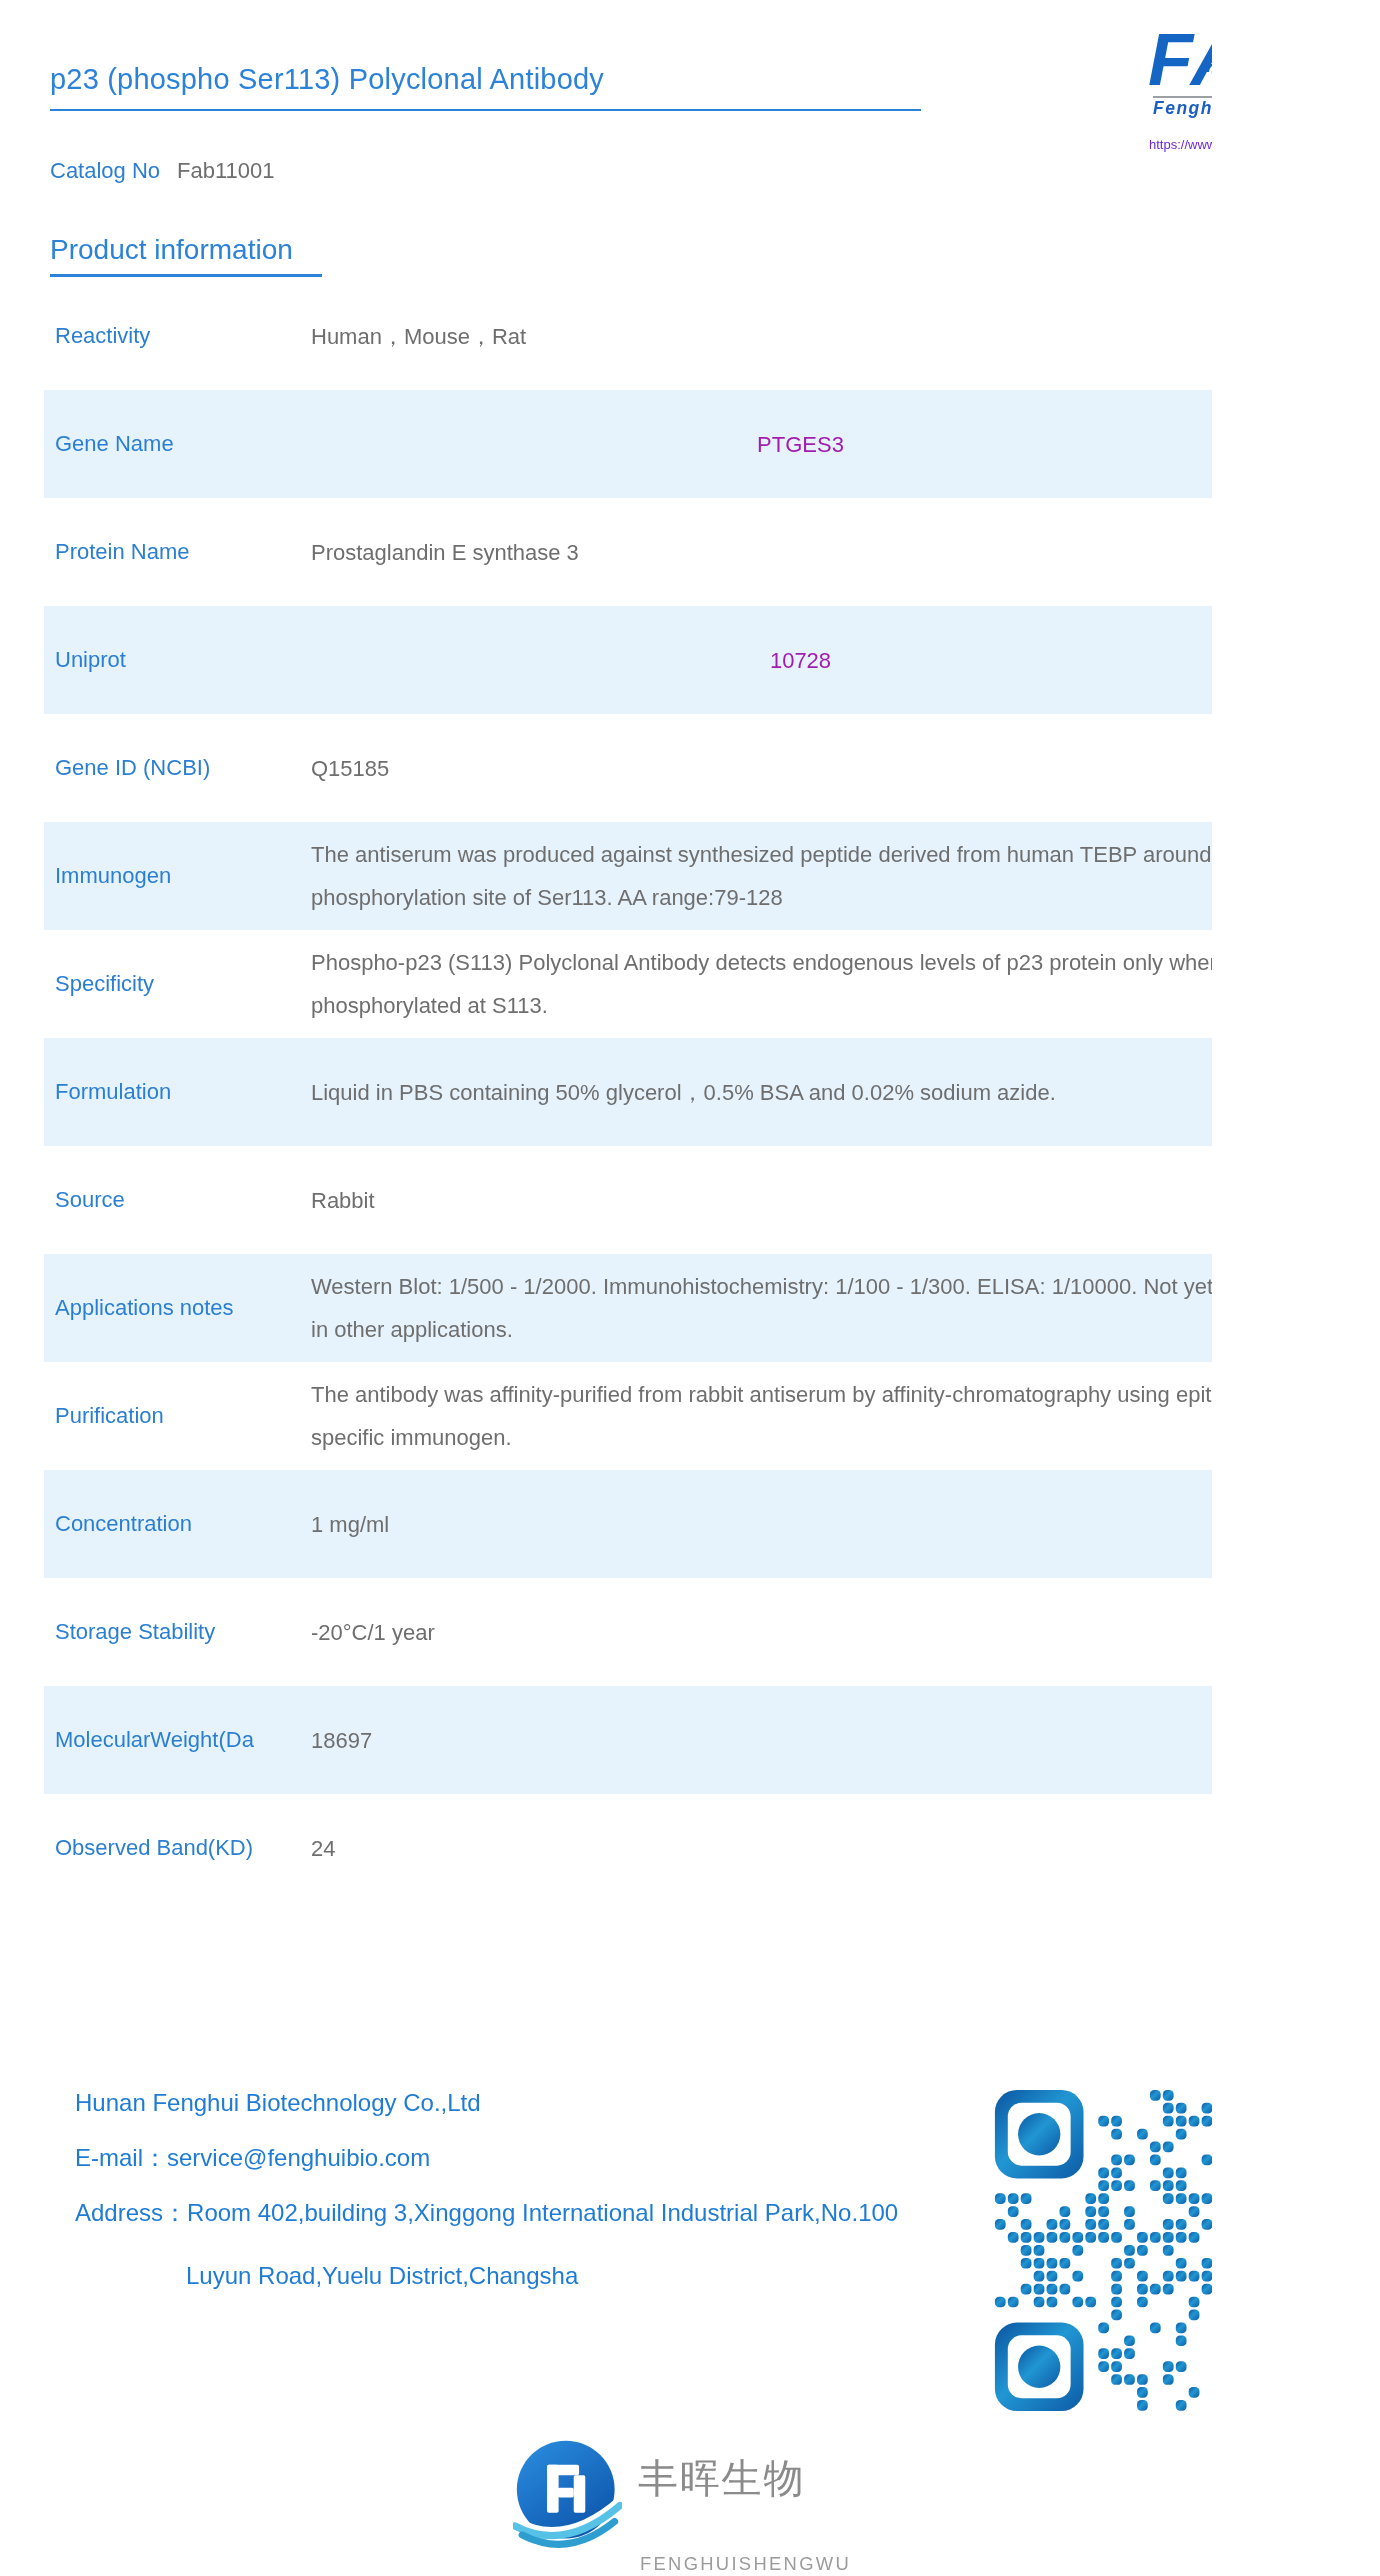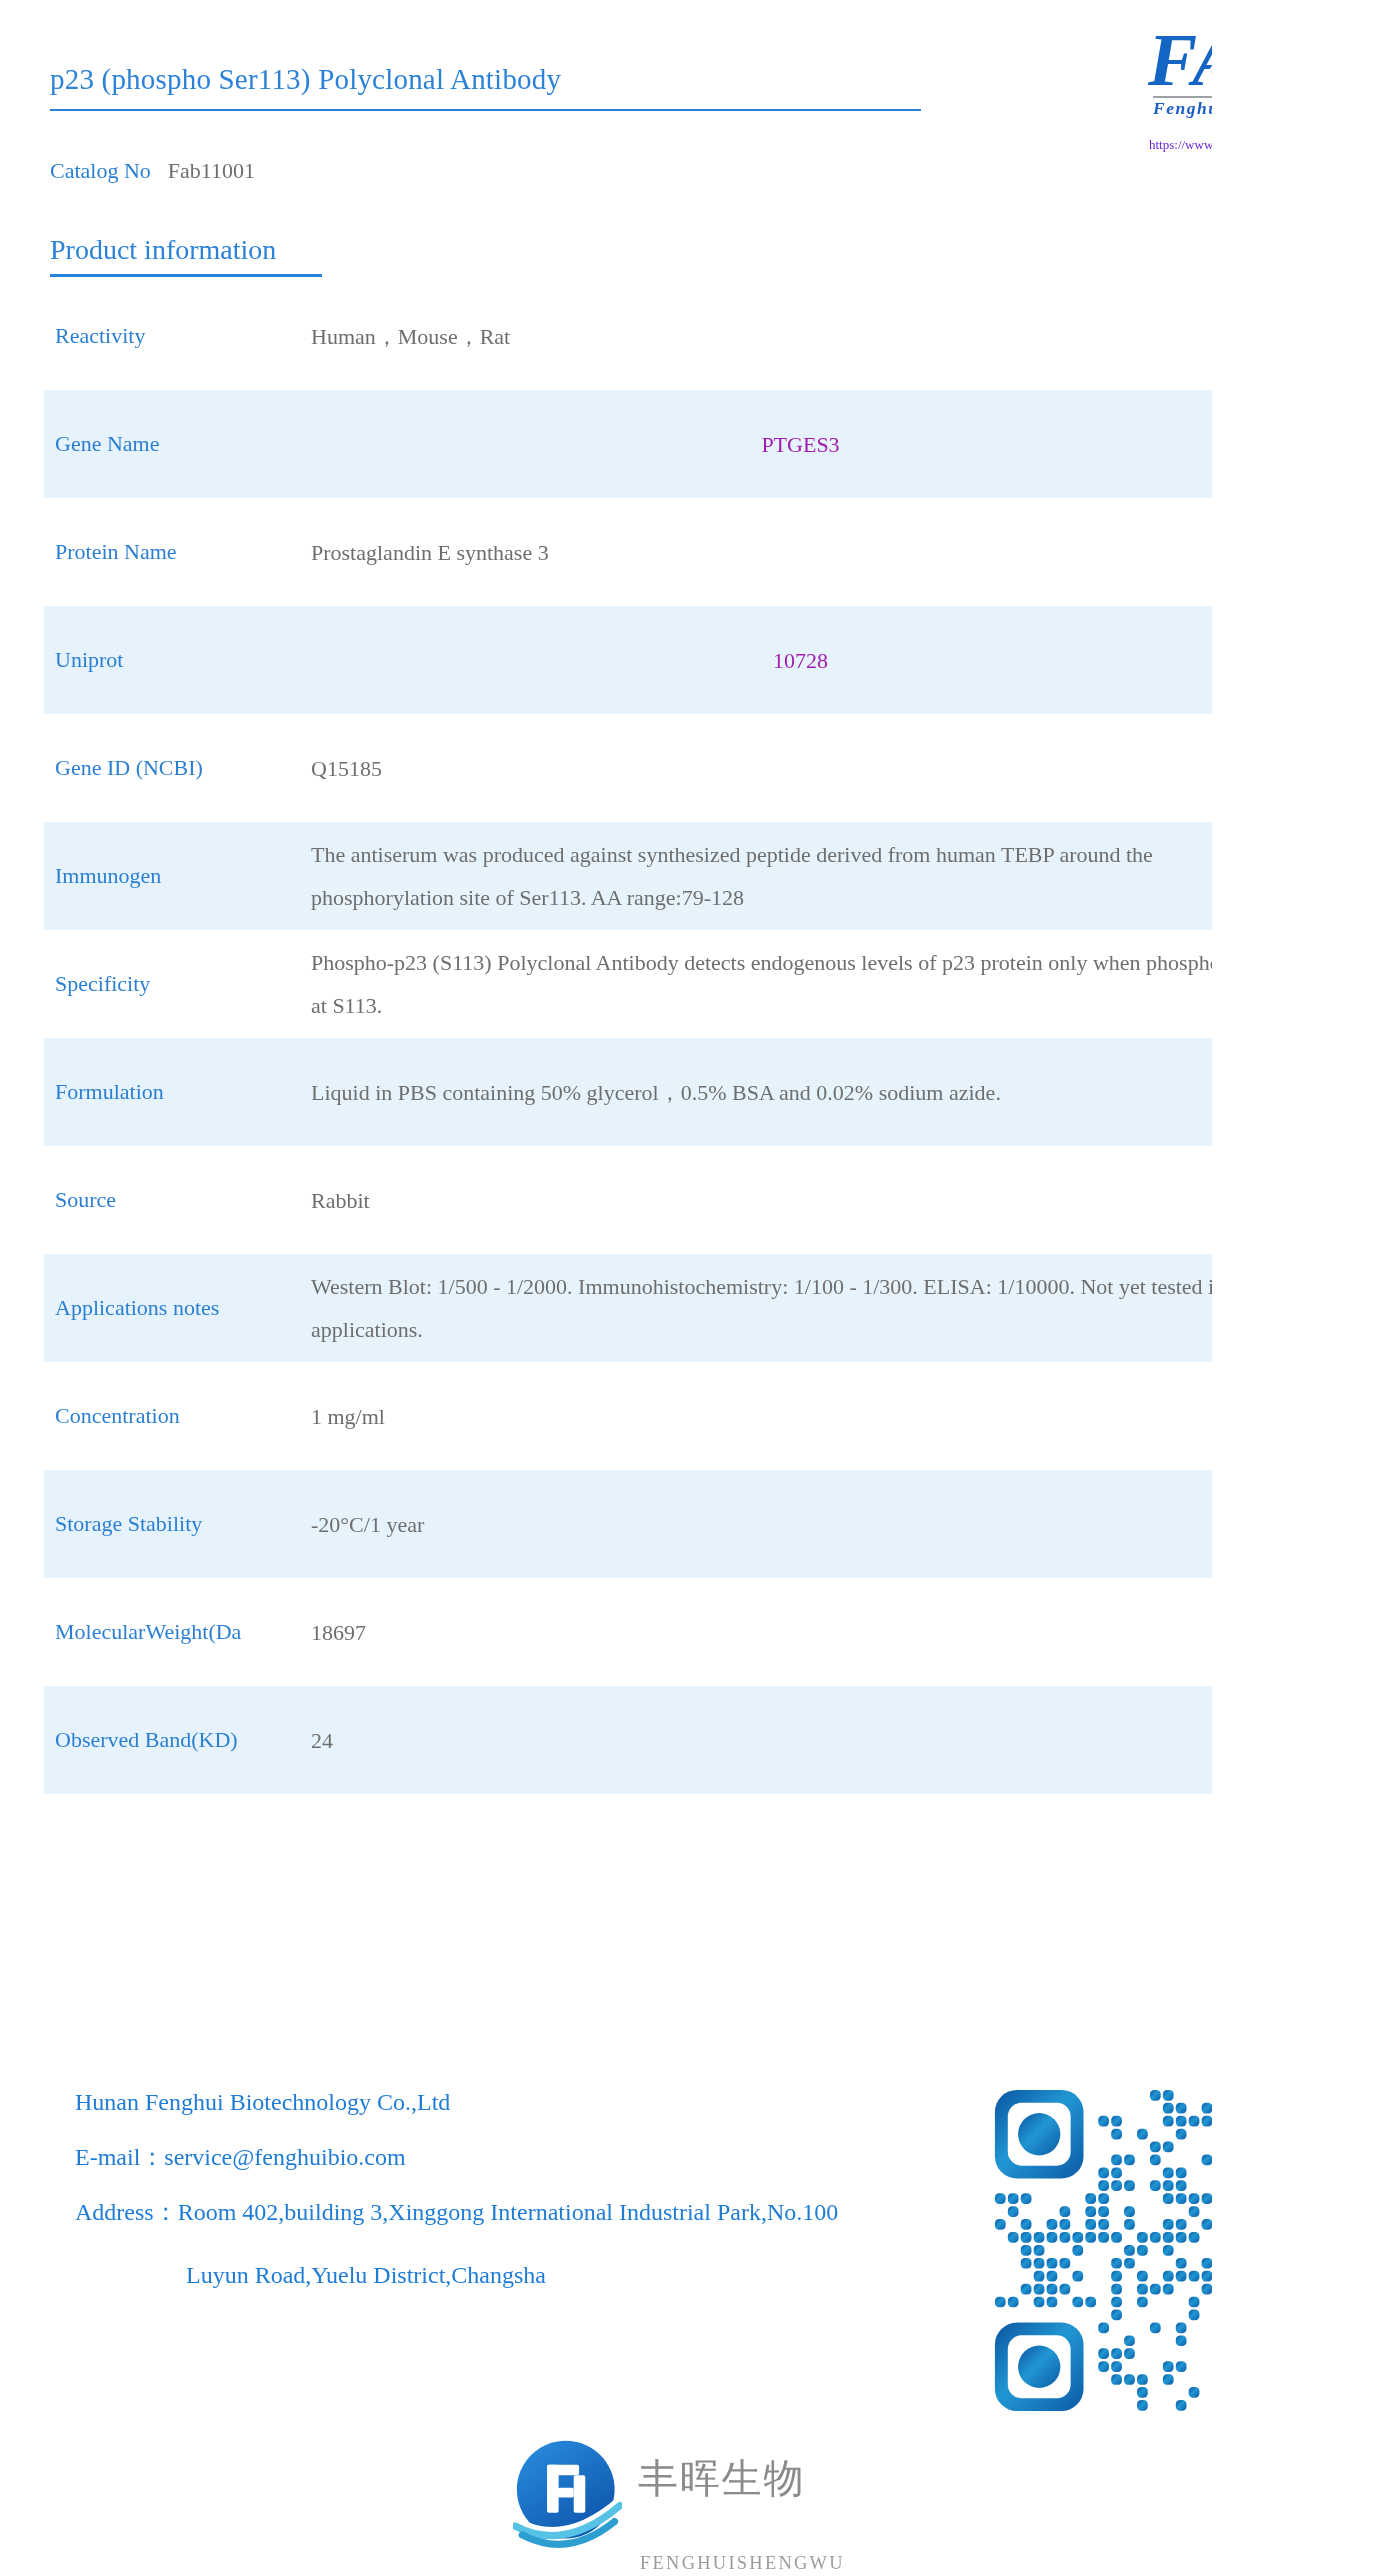--- a/index.html
+++ b/index.html
@@ -1,18 +1,18 @@
 <!DOCTYPE html>
 <html style="font-size:14.7px"><head>
 <meta charset="utf-8">
 <style>
   html,body{margin:0;padding:0;background:#ffffff;}
   .page{
     position:relative;width:1212px;height:2576px;background:#ffffff;
-    font-family:Liberation Serif, serif;overflow:hidden;
+    font-family:Liberation Sans, sans-serif;overflow:hidden;
   }
   
   .page-title{
     position:absolute;left:50px;top:63px;font-size:29px;color:#2b82d8;
     letter-spacing:0.2px;white-space:nowrap;
   }
   .title-rule{position:absolute;left:50px;top:109px;width:871px;height:1.8px;background:#2b82d8;}
   .fab-logo{position:absolute;left:1148px;top:26px;width:189px;height:72px;}
   .logo-rule{position:absolute;left:1153px;top:96px;width:178px;height:1.8px;background:#9aa0a6;}
   .logo-subtitle{
@@ -123,20 +123,24 @@
     <div class="trow">
       <div class="tlabel">Source</div>
       <div class="tvalue">Rabbit</div>
     </div>
 
     <div class="trow">
       <div class="tlabel">Applications notes</div>
       <div class="tvalue">Western Blot: 1/500 - 1/2000. Immunohistochemistry: 1/100 - 1/300. ELISA: 1/10000. Not yet tested in other applications.</div>
     </div>
 
+    <div class="trow">
+      <div class="tlabel">Purification</div>
+      <div class="tvalue">The antibody was affinity-purified from rabbit antiserum by affinity-chromatography using epitope-specific immunogen.</div>
+    </div>
 
     <div class="trow">
       <div class="tlabel">Concentration</div>
       <div class="tvalue">1 mg/ml</div>
     </div>
 
     <div class="trow">
       <div class="tlabel">Storage Stability</div>
       <div class="tvalue">-20°C/1 year</div>
     </div>

